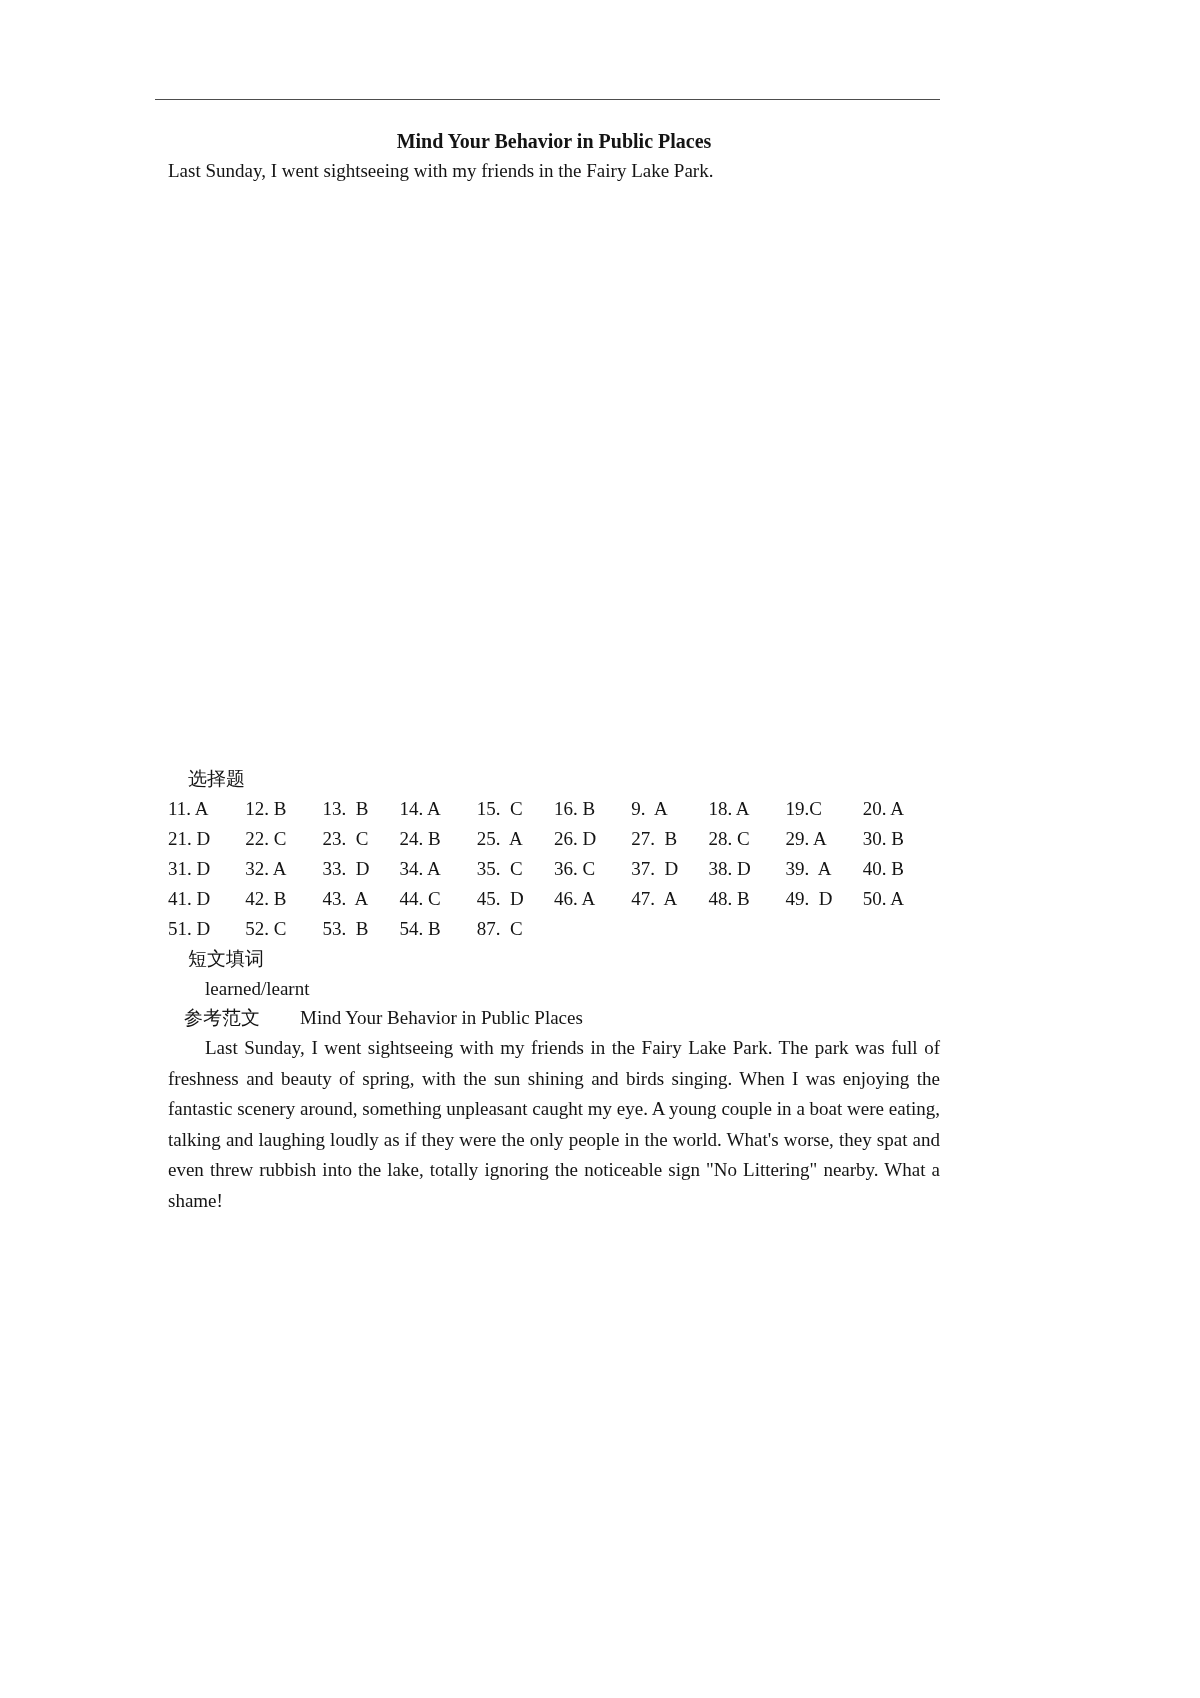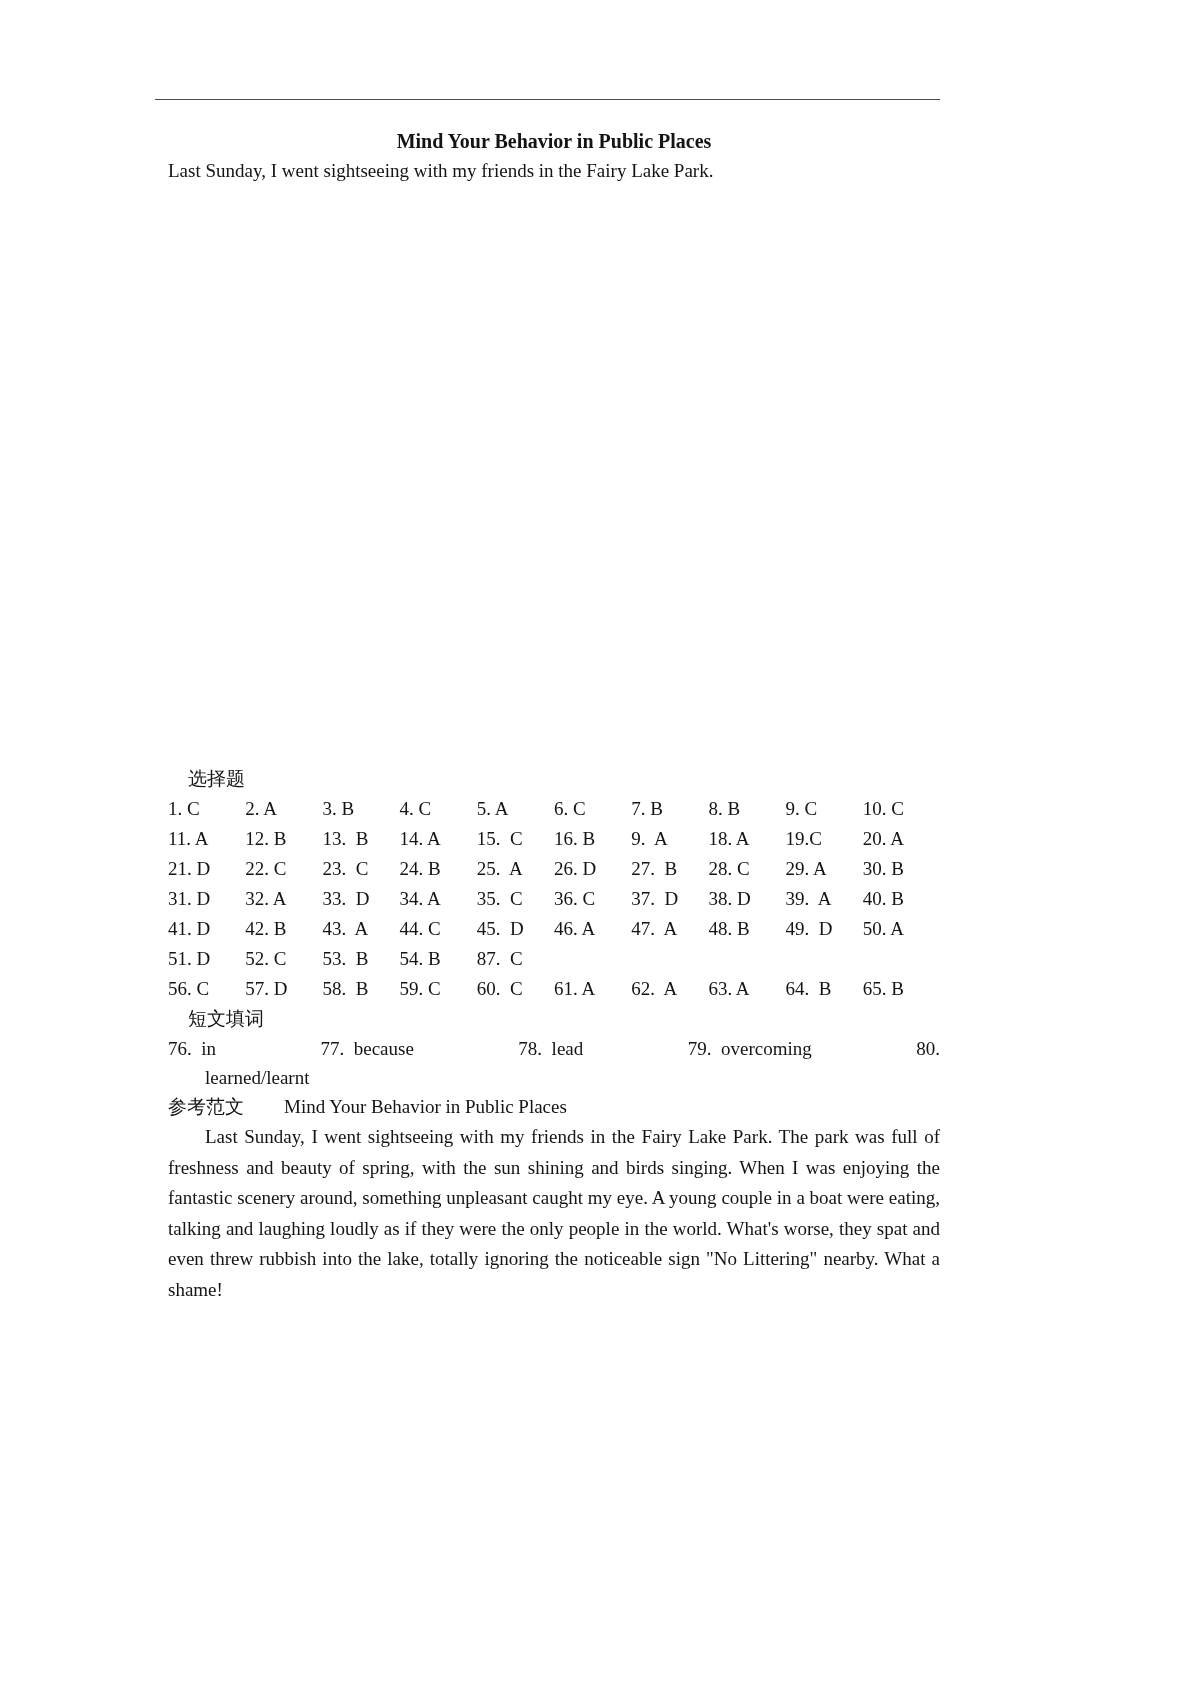--- a/index.html
+++ b/index.html
@@ -49,21 +49,21 @@
   .fill-row {
     display: flex;
     justify-content: space-between;
     line-height: 29px;
   }
   .fill-cell { white-space: pre; }
   .fill-continuation {
     margin-left: 37px;
     line-height: 29px;
   }
-  .model-line { line-height: 30px; }
+  .model-line { line-height: 30px; margin-left: 16px; }
   .model-label { margin-right: 40px; }
   .essay-body {
     margin: 0;
     text-align: justify;
     text-indent: 37px;
     line-height: 30.5px;
   }
 </style>
 </head>
 <body>
@@ -77,32 +77,20 @@
     <div class="essay-title">Mind Your Behavior in Public Places</div>
 
     <div class="essay-intro">Last Sunday, I went sightseeing with my friends in the Fairy Lake Park.</div>
 
     <div class="big-spacer"></div>
 
 
     <div class="section-label">选择题</div>
 
     <div class="choice-grid" id="choice-grid">
-        <div class="choice-row">
-          <div class="choice-cell">1. C</div>
-          <div class="choice-cell">2. A</div>
-          <div class="choice-cell">3. B</div>
-          <div class="choice-cell">4. C</div>
-          <div class="choice-cell">5. A</div>
-          <div class="choice-cell">6. C</div>
-          <div class="choice-cell">7. B</div>
-          <div class="choice-cell">8. B</div>
-          <div class="choice-cell">9. C</div>
-          <div class="choice-cell">10. C</div>
-        </div>
         <div class="choice-row">
           <div class="choice-cell">11. A</div>
           <div class="choice-cell">12. B</div>
           <div class="choice-cell">13.  B</div>
           <div class="choice-cell">14. A</div>
           <div class="choice-cell">15.  C</div>
           <div class="choice-cell">16. B</div>
           <div class="choice-cell">9.  A</div>
           <div class="choice-cell">18. A</div>
           <div class="choice-cell">19.C</div>
@@ -144,44 +132,25 @@
           <div class="choice-cell">49.  D</div>
           <div class="choice-cell">50. A</div>
         </div>
         <div class="choice-row">
           <div class="choice-cell">51. D</div>
           <div class="choice-cell">52. C</div>
           <div class="choice-cell">53.  B</div>
           <div class="choice-cell">54. B</div>
           <div class="choice-cell">87.  C</div>
         </div>
-        <div class="choice-row">
-          <div class="choice-cell">56. C</div>
-          <div class="choice-cell">57. D</div>
-          <div class="choice-cell">58.  B</div>
-          <div class="choice-cell">59. C</div>
-          <div class="choice-cell">60.  C</div>
-          <div class="choice-cell">61. A</div>
-          <div class="choice-cell">62.  A</div>
-          <div class="choice-cell">63. A</div>
-          <div class="choice-cell">64.  B</div>
-          <div class="choice-cell">65. B</div>
-        </div>
       </div>
 
     <div class="section-label">短文填词</div>
 
     <div id="fill-rows">
-        <div class="fill-row">
-          <div class="fill-cell">76.  in</div>
-          <div class="fill-cell">77.  because</div>
-          <div class="fill-cell">78.  lead</div>
-          <div class="fill-cell">79.  overcoming</div>
-          <div class="fill-cell">80.</div>
-        </div>
         <div class="fill-continuation">learned/learnt</div>
       </div>
 
 
     <div class="model-line">
       <span class="model-label">参考范文</span><span>Mind Your Behavior in Public Places</span>
     </div>
 
     <p class="essay-body">Last Sunday, I went sightseeing with my friends in the Fairy Lake Park. The park was full of freshness and beauty of spring, with the sun shining and birds singing. When I was enjoying the fantastic scenery around, something unpleasant caught my eye. A young couple in a boat were eating, talking and laughing loudly as if they were the only people in the world. What's worse, they spat and even threw rubbish into the lake, totally ignoring the noticeable sign "No Littering" nearby. What a shame!</p>
 

